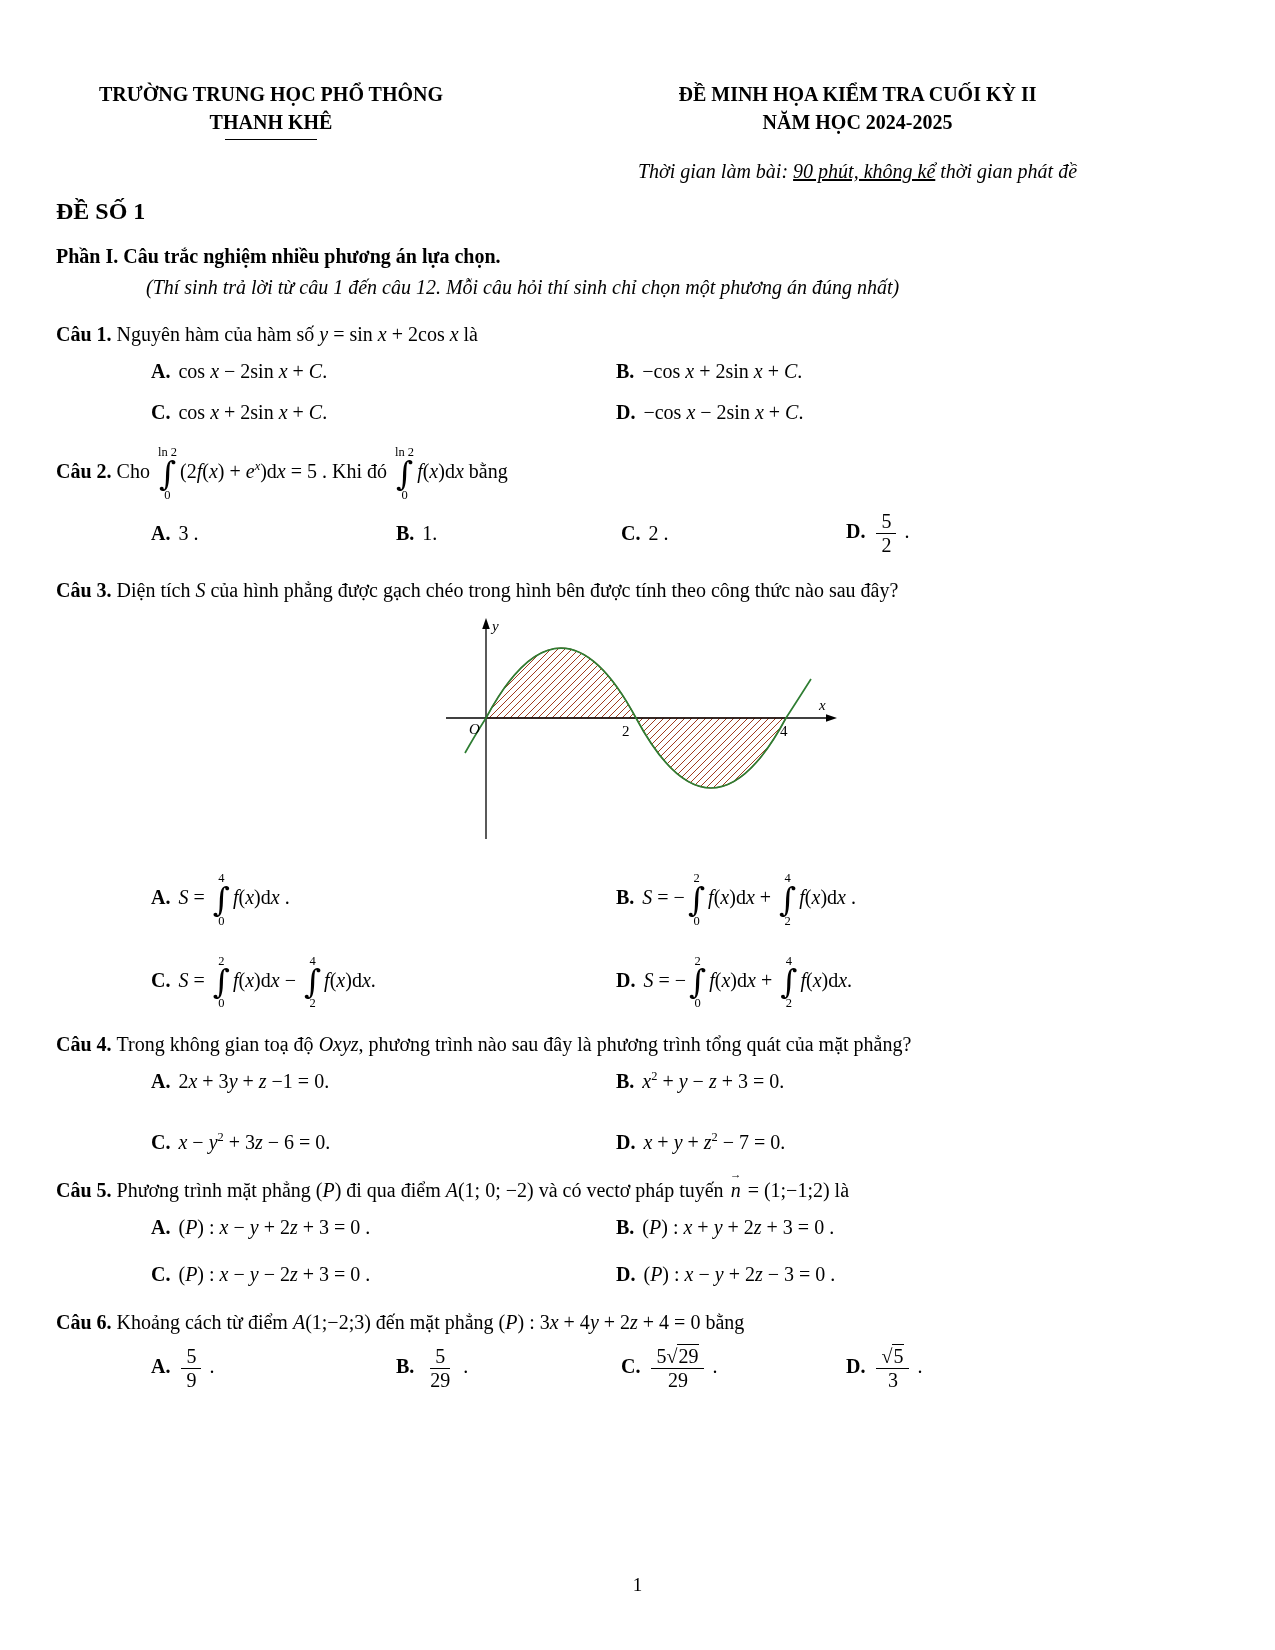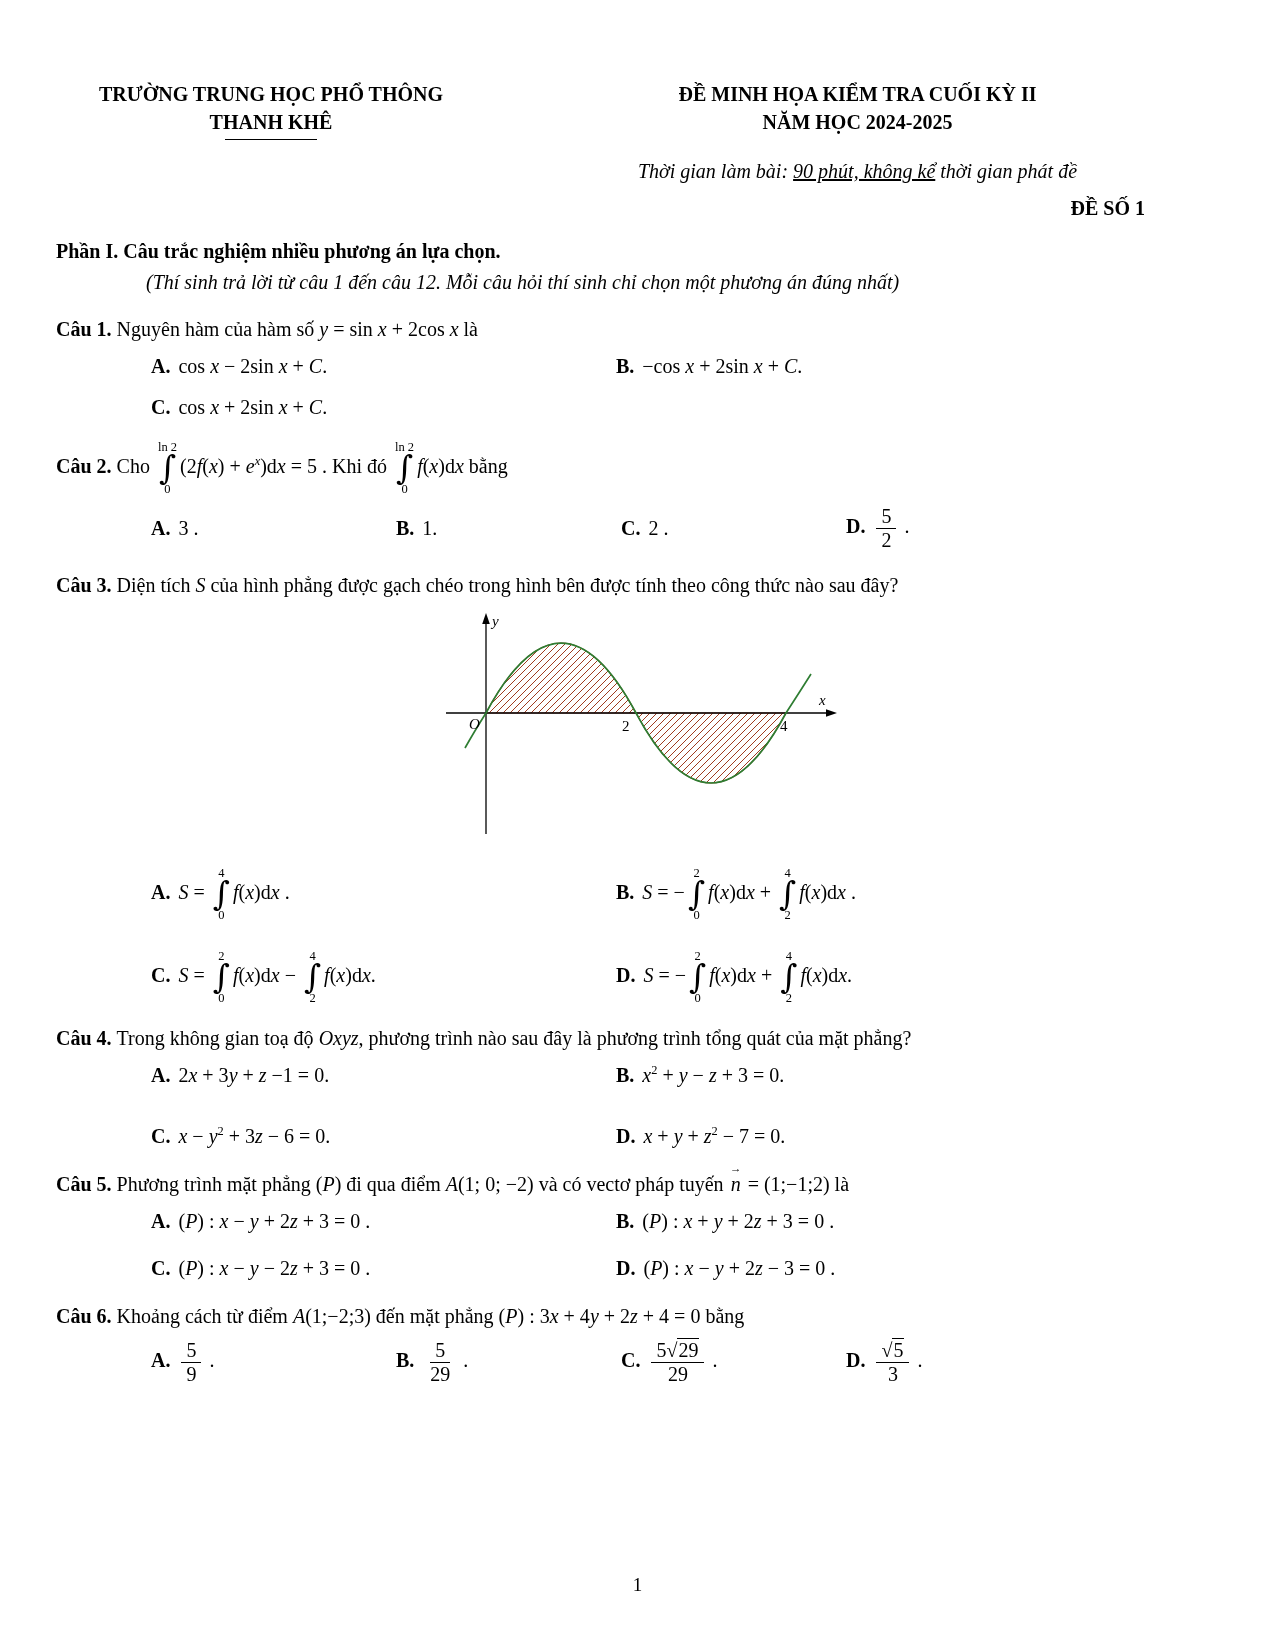--- a/index.html
+++ b/index.html
@@ -13,21 +13,21 @@
   .b{font-weight:bold}.i{font-style:italic}
   .red{color:var(--red,#f00)}
 
   
   .hdr{display:flex;justify-content:space-between;align-items:flex-start}
   .hdr-left{width:430px;text-align:center;line-height:1.4;font-size:20px}
   .hdr-right{width:575px;text-align:center;line-height:1.4;font-size:20px}
   .hr-short{width:92px;border-bottom:1.5px solid #000;margin:3px auto 0}
   .time{white-space:nowrap;margin-top:21px}
   .ul{text-decoration:underline}
-  .exam-no{text-align:right;margin:10px 0 14px;font-size:20px}
+  .exam-no{text-align:left;margin:10px 0 14px;font-size:24px}
   .part-head{margin-top:16px}
   .part-note{margin:4px 0 8px 90px}
 
   
   .q{margin-top:18px}
   .stem{margin:0 0 8px;line-height:1.5}
   .qlabel{margin-right:5px}
   .opts{margin-left:95px;display:grid;row-gap:12px;align-items:center}
   .cols2{grid-template-columns:465px 1fr}
   .cols4{grid-template-columns:245px 225px 225px 1fr}
@@ -84,20 +84,21 @@
 
   <div class="part-head b">Phần I. Câu trắc nghiệm nhiều phương án lựa chọn.</div>
   <div class="part-note i">(Thí sinh trả lời từ câu 1 đến câu 12. Mỗi câu hỏi thí sinh chỉ chọn một phương án đúng nhất)</div>
 
   <section class="q">
     <p class="stem"><b class="qlabel">Câu 1.</b><span class="mathtext">Nguyên hàm của hàm số  <i>y</i> = sin <i>x</i> + 2cos <i>x</i>  là</span></p>
     <div class="opts cols2">
       <div class="opt"><b class="olabel">A.</b><span class="mathtext">cos <i>x</i> − 2sin <i>x</i> + <i>C</i>.</span></div>
       <div class="opt"><b class="olabel">B.</b><span class="mathtext">−cos <i>x</i> + 2sin <i>x</i> + <i>C</i>.</span></div>
       <div class="opt"><b class="olabel">C.</b><span class="mathtext">cos <i>x</i> + 2sin <i>x</i> + <i>C</i>.</span></div>
+      <div class="opt"><b class="olabel">D.</b><span class="mathtext">−cos <i>x</i> − 2sin <i>x</i> + <i>C</i>.</span></div>
     </div>
   </section>
 
   <section class="q">
     <p class="stem"><b class="qlabel">Câu 2.</b><span class="mathtext">Cho <span class="bigint">
             <span class="ilim">ln 2</span>
             <span class="isign">∫</span>
             <span class="ilim">0</span>
           </span>(2<i>f</i>(<i>x</i>) + <i>e</i><sup><i>x</i></sup>)d<i>x</i> = 5 . Khi đó <span class="bigint">
             <span class="ilim">ln 2</span>

